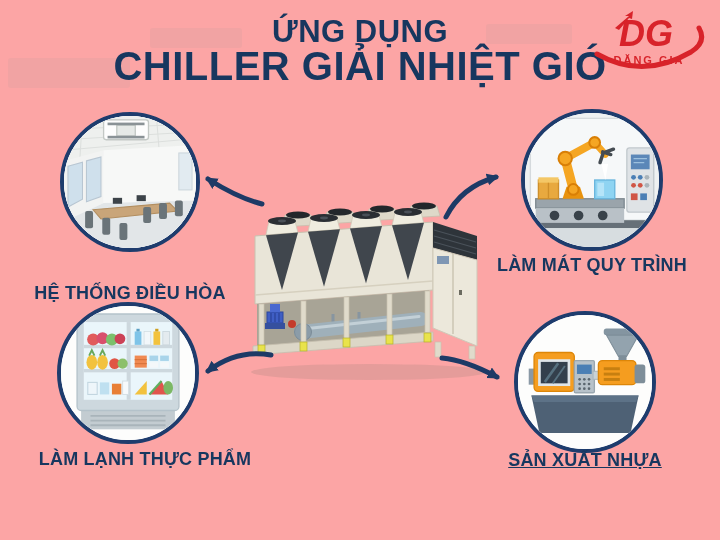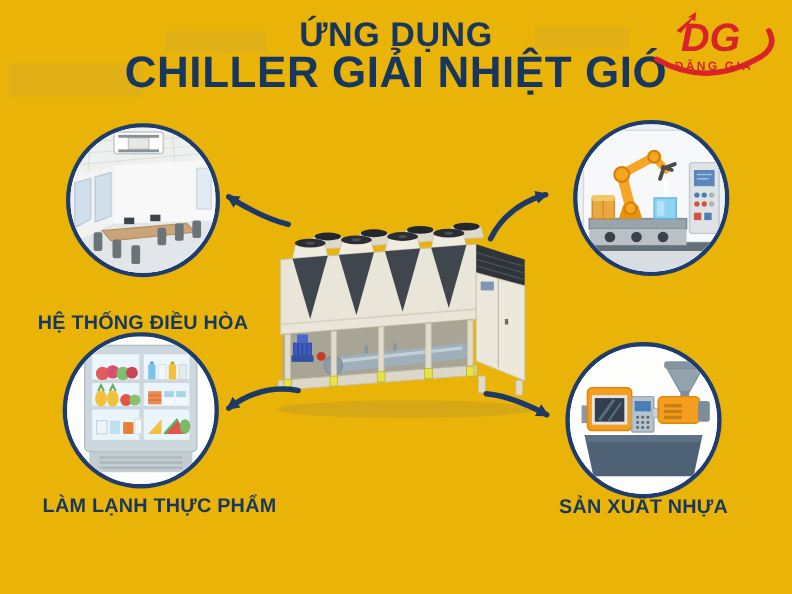--- a/index.html
+++ b/index.html
@@ -1,18 +1,18 @@
 <!DOCTYPE html>
 <html><head>
 <meta charset="utf-8">
 <style>
   html,body{margin:0;padding:0;}
   .stage{
     position:relative;width:720px;height:540px;overflow:hidden;
-    background:#eab308;
+    background:#fca5a5;
     font-family:"Liberation Sans", sans-serif;
   }
   .wm{position:absolute;background:rgba(150,150,150,0.10);border-radius:3px;}
   .title-line{
     position:absolute;left:0;width:720px;text-align:center;
     color:#17375f;font-weight:800;letter-spacing:.5px;
   }
   .title-1{top:14px;font-size:31px;}
   .title-2{top:44px;font-size:40px;}
   .logo{position:absolute;left:585px;top:4px;width:130px;height:72px;}
@@ -25,21 +25,21 @@
   .c-tr{left:521px;top:109px;width:142px;height:142px;}
   .c-bl{left:57px;top:302px;width:142px;height:142px;}
   .c-br{left:514px;top:311px;width:142px;height:142px;}
   .node-label{
     position:absolute;width:250px;text-align:center;
     color:#17375f;font-weight:800;font-size:18px;letter-spacing:.2px;
   }
   .l-tl{left:5px;top:255px;margin-top:28px;}
   .l-tr{left:467px;top:255px;}
   .l-bl{left:20px;top:449px;}
-  .l-br{left:460px;top:450px;}
+  .l-br{left:460px;top:450px;text-decoration:underline;}
   .arrow{position:absolute;}
   .arrow path{fill:none;stroke:#1d3a66;stroke-width:5;stroke-linecap:round;}
   .chiller{position:absolute;left:237px;top:196px;width:265px;height:185px;}
 </style>
 </head>
 <body>
 
 <div class="stage">
 
   <div class="wm" style="left:8px;top:58px;width:122px;height:30px;"></div>
@@ -327,16 +327,17 @@
       <rect x="56" y="42" width="8" height="6" fill="#c8d2d8" stroke="#aab6bd" stroke-width="0.8"></rect>
       <rect x="60" y="34" width="28" height="18" rx="3" fill="#f59d1f" stroke="#dd8608"></rect>
       <rect x="64" y="39" width="12" height="2.2" fill="#c77f10"></rect>
       <rect x="64" y="43" width="12" height="2.2" fill="#c77f10"></rect>
       <rect x="64" y="47" width="12" height="2.2" fill="#c77f10"></rect>
       <rect x="87" y="37" width="8" height="14" rx="2" fill="#7e8e99"></rect>
     </svg>
   </div>
 
   <div class="node-label l-tl">HỆ THỐNG ĐIỀU HÒA</div>
+  <div class="node-label l-tr">LÀM MÁT QUY TRÌNH</div>
   <div class="node-label l-bl">LÀM LẠNH THỰC PHẨM</div>
   <div class="node-label l-br">SẢN XUẤT NHỰA</div>
 
 </div>
 
 </body></html>

